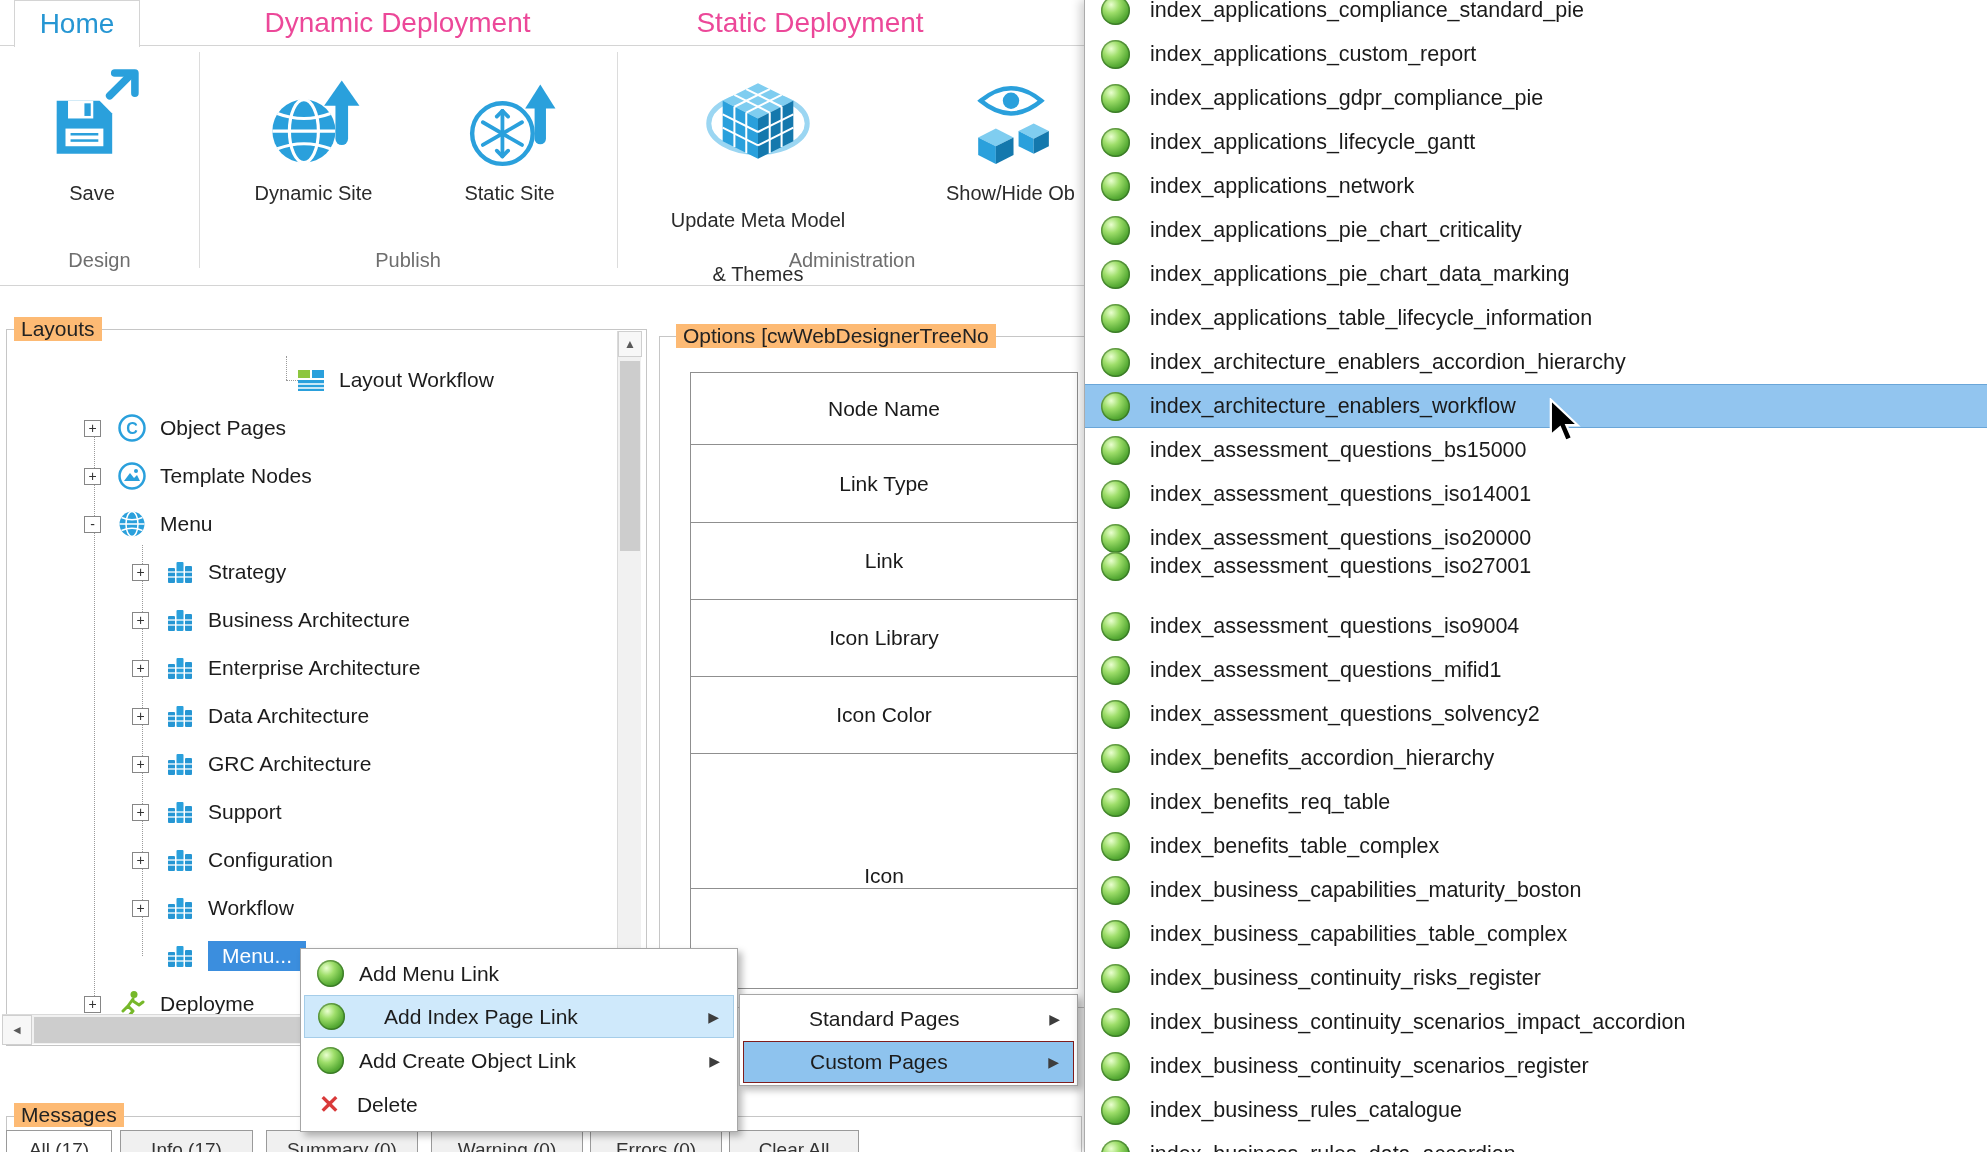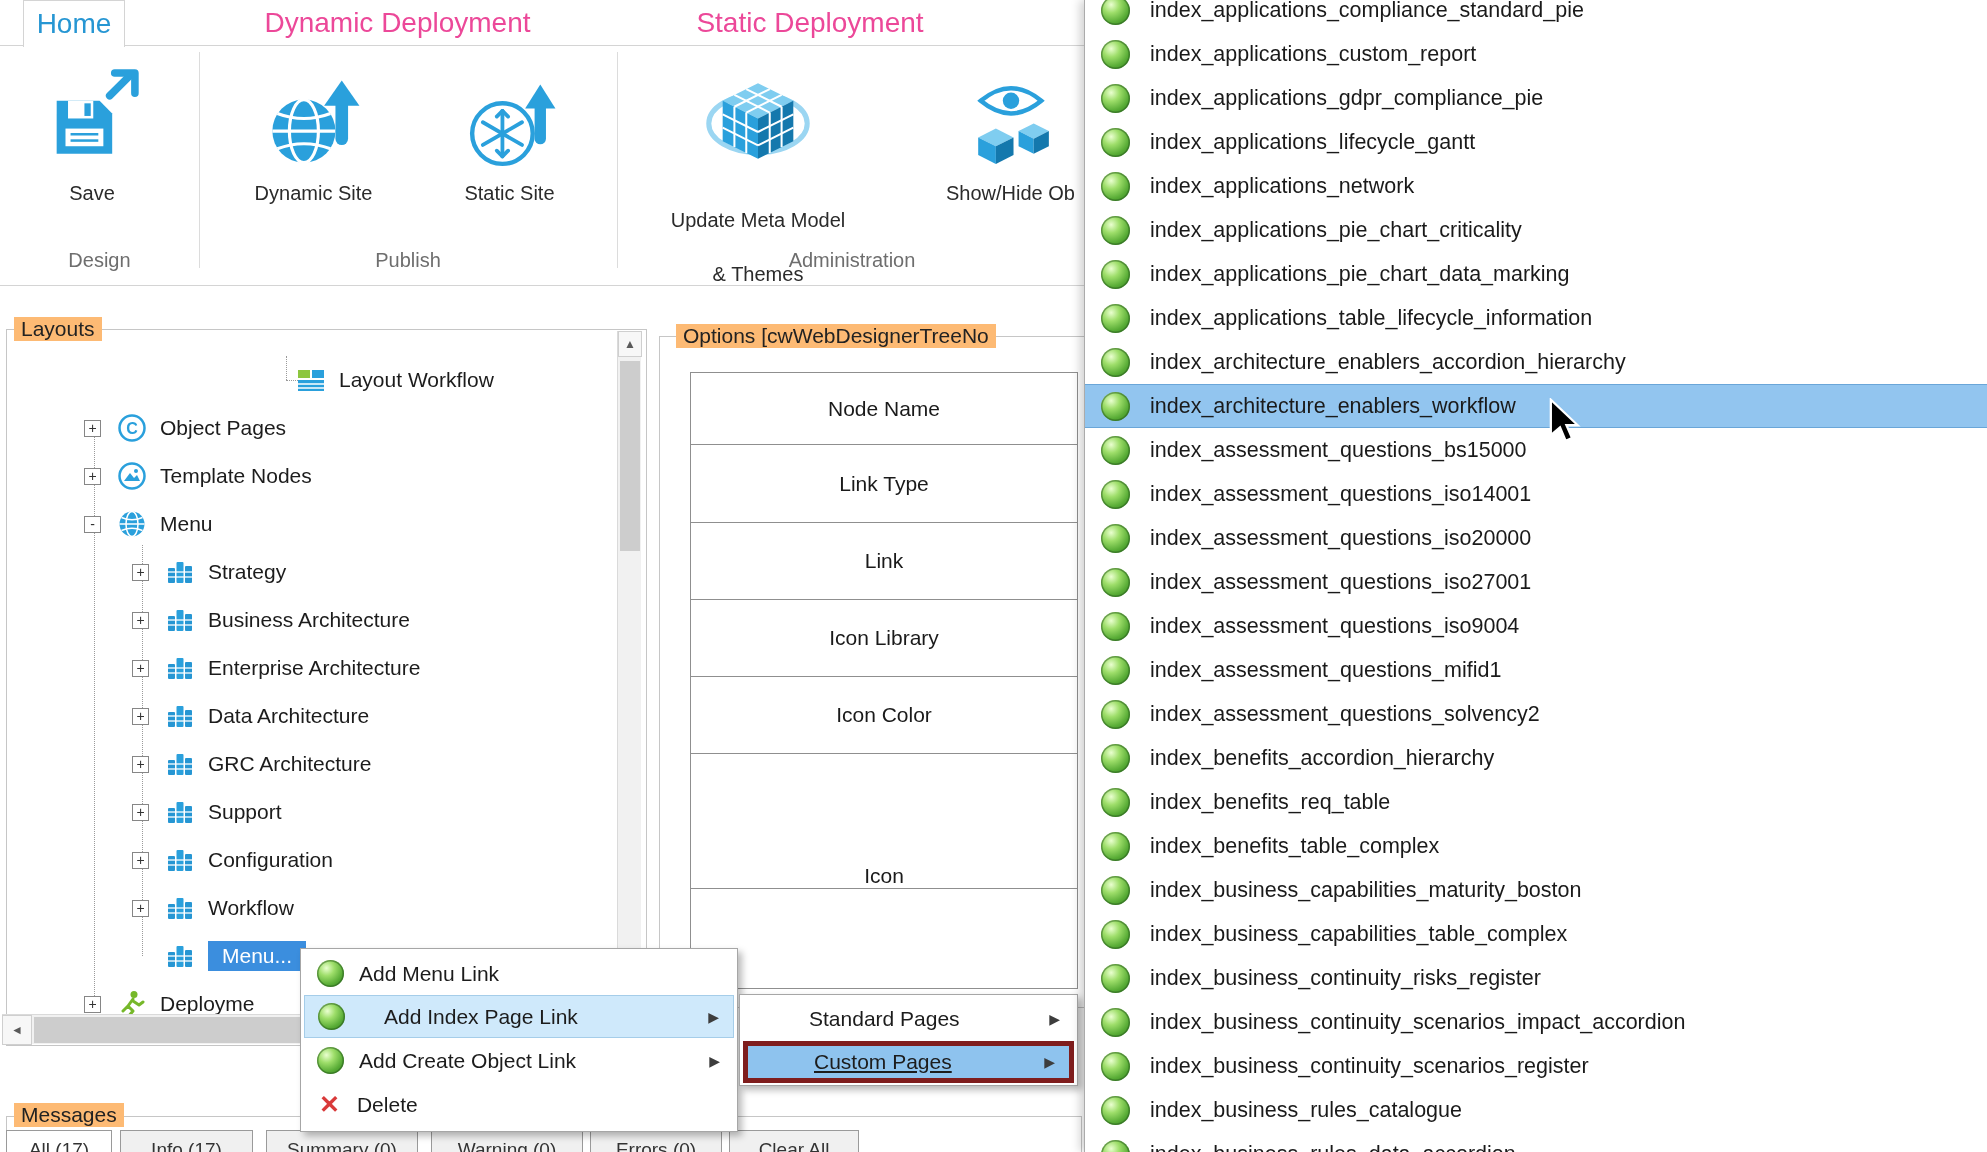--- a/index.html
+++ b/index.html
@@ -67,21 +67,21 @@
   
   .ctx { position:absolute; left:300px; top:948px; width:438px; height:184px; background:#fff;
     border:1px solid #a6a6a6; box-shadow:4px 4px 7px rgba(0,0,0,.28); z-index:40; }
   .ctx-item { position:absolute; left:3px; right:3px; height:43px; display:flex;
     align-items:center; font-size:21px; color:#1c1c1c; }
   .ctx-item.hl { background:#cfe9fb; border:1px solid #a5cde9;gap:24px; }
   .sub { position:absolute; left:739px; top:994px; width:339px; height:92px; background:#fff;
     border:1px solid #a6a6a6; box-shadow:4px 4px 7px rgba(0,0,0,.28); z-index:41; }
   .sub-item { position:absolute; left:3px; right:3px; height:42px; display:flex; align-items:center;
     padding-left:66px; font-size:21px; color:#1c1c1c; }
-  .sub-item.hl { background:#8ec3ee; border:5px solid #7f1d1d;text-decoration:underline; }
+  .sub-item.hl { background:#8ec3ee; border:1px solid #7f1d1d; }
   .arrow-r { position:absolute; right:14px; font-size:14px; color:#3d3d3d; }
   .sphere { width:27px; height:27px; border-radius:50%; flex:0 0 auto;
     background:radial-gradient(circle at 35% 30%, #eaffd0 0%, #9ede6a 30%, #57ab35 65%, #2f7a1d 100%);
     box-shadow:inset 0 0 0 1.5px rgba(40,90,30,.5); }
   .ctx-item .sphere { margin:0 15px 0 13px; }
   .delx { color:#d93a3a; font-weight:bold; font-size:25px; margin:0 17px 0 15px; line-height:27px; }
 
   
   .pages { position:absolute; left:1084px; top:0; width:903px; height:1152px; background:#fff;
     border-left:1px solid #ababab; box-shadow:-4px 0 9px rgba(0,0,0,.18); z-index:50; overflow:hidden; }
@@ -181,21 +181,21 @@
       <line x1="3" y1="20" x2="27" y2="20" stroke="#fff" stroke-width="1.3"></line>
     </symbol>
     <symbol id="i-person" viewBox="0 0 30 30">
       <circle cx="17" cy="5.5" r="3.5" fill="#76b82a"></circle>
       <path d="M16 10 L11 17 M11 17 L16 22 L11 28 M11 17 L6 22 M16 12 L22 16 L26 13" fill="none" stroke="#76b82a" stroke-width="3" stroke-linecap="round" stroke-linejoin="round"></path>
     </symbol>
   </defs>
 </svg>
 
 <div class="tabsrow"></div>
-<div class="tab active" style="left:23px;width:102px">Home</div>
+<div class="tab active" style="left:14px;width:126px">Home</div>
 <div class="tab" style="left:205px;width:385px">Dynamic Deployment</div>
 <div class="tab" style="left:645px;width:330px">Static Deployment</div>
 
 <div class="rbtn" style="left:40px;width:104px">
   <svg class="ric">
       <use href="#i-save"></use>
     </svg>
   <div class="rlbl">Save</div>
 </div>
 <div class="rbtn" style="left:236px;width:155px">
@@ -458,21 +458,21 @@
       <span>index_assessment_questions_bs15000</span>
     </div>
   <div class="prow" style="top:472px">
       <span class="sphere"></span>
       <span>index_assessment_questions_iso14001</span>
     </div>
   <div class="prow" style="top:516px">
       <span class="sphere"></span>
       <span>index_assessment_questions_iso20000</span>
     </div>
-  <div class="prow" style="top:560px">
+  <div class="prow" style="top:544px">
       <span class="sphere"></span>
       <span>index_assessment_questions_iso27001</span>
     </div>
   <div class="prow" style="top:604px">
       <span class="sphere"></span>
       <span>index_assessment_questions_iso9004</span>
     </div>
   <div class="prow" style="top:648px">
       <span class="sphere"></span>
       <span>index_assessment_questions_mifid1</span>

